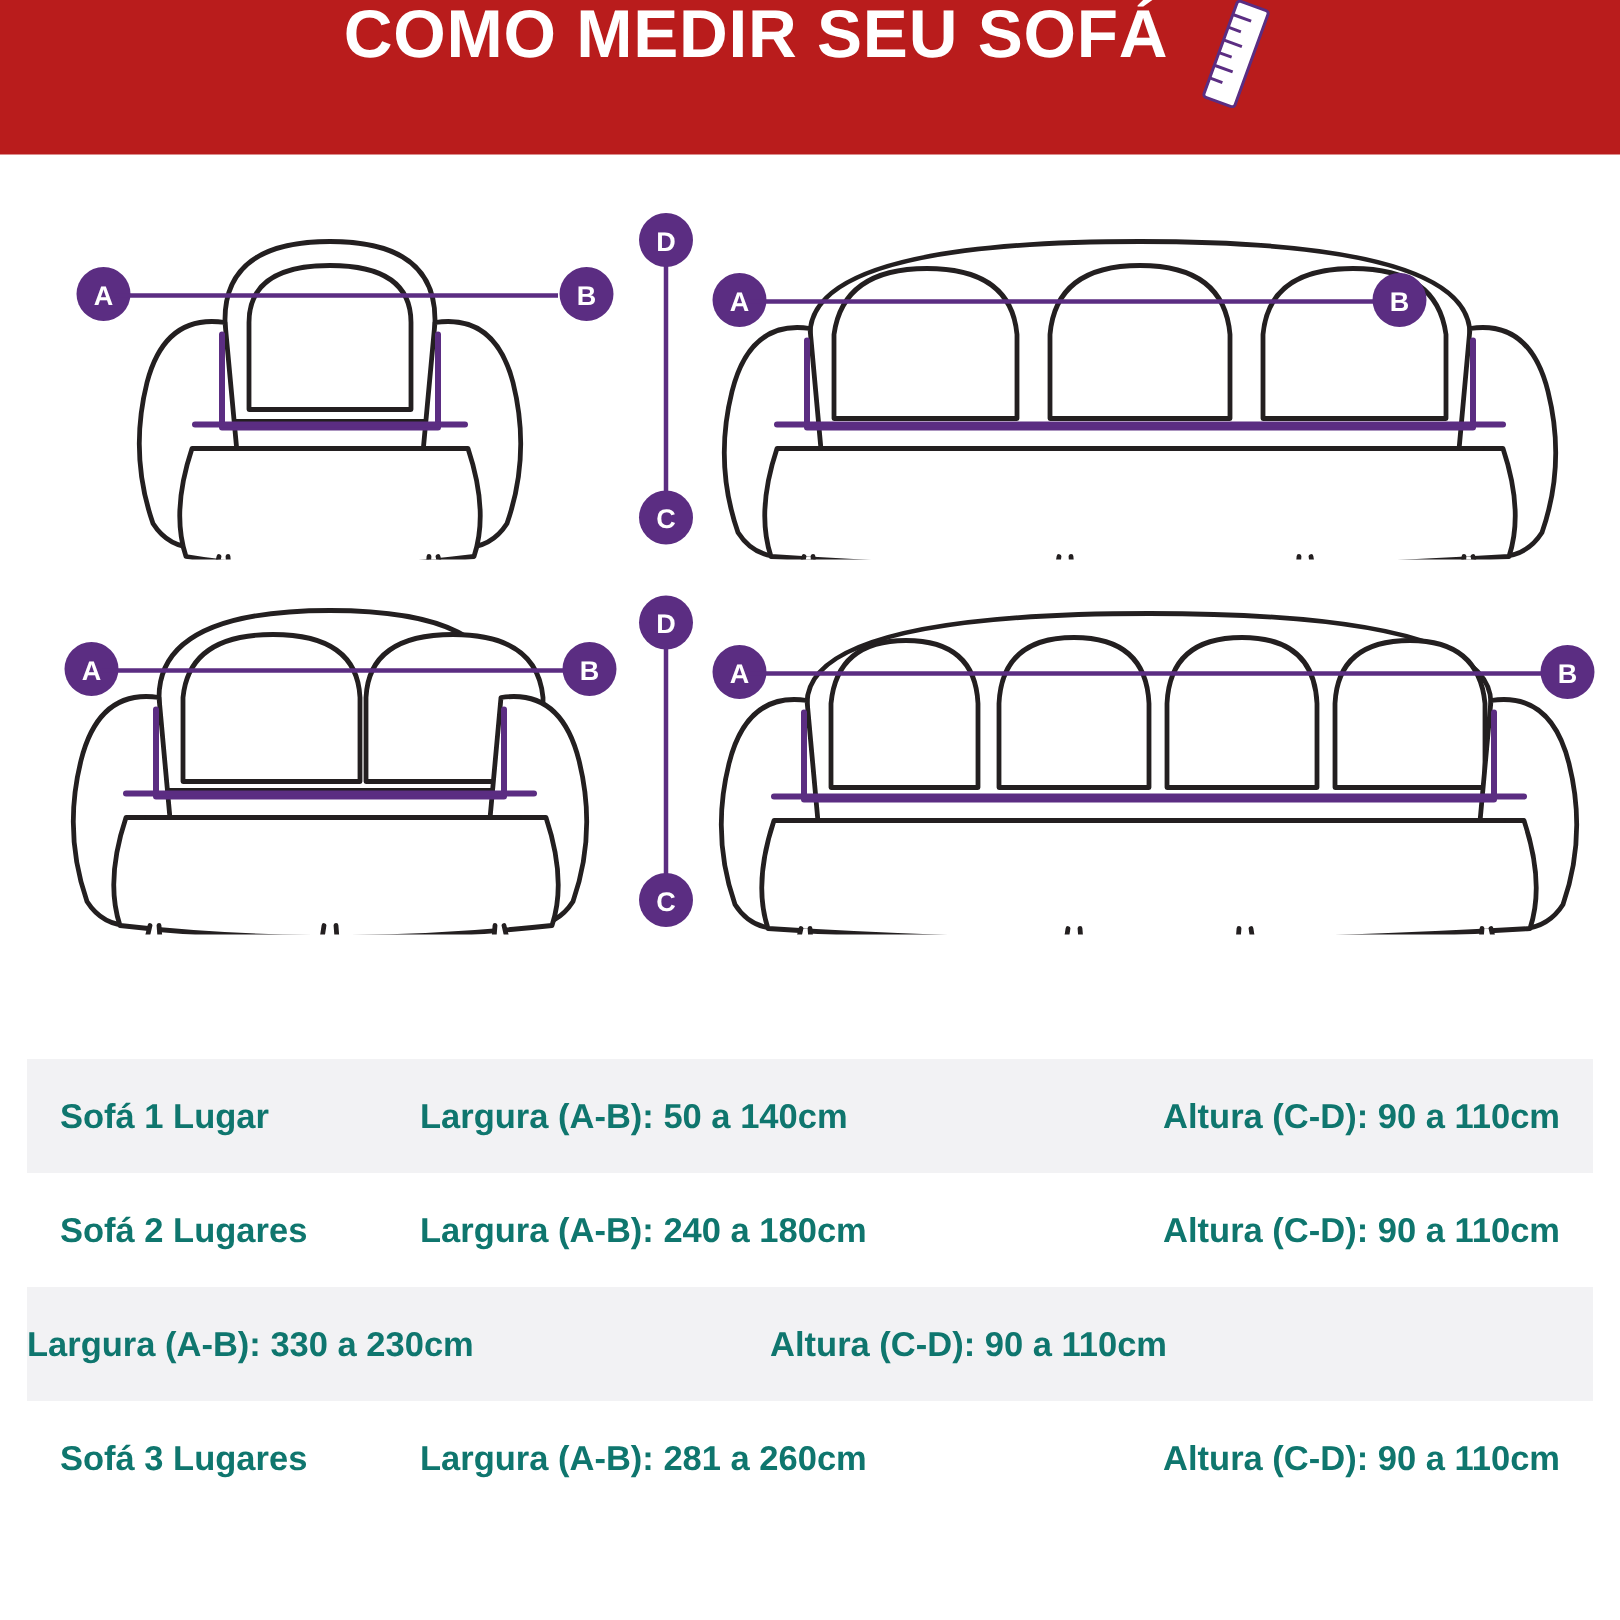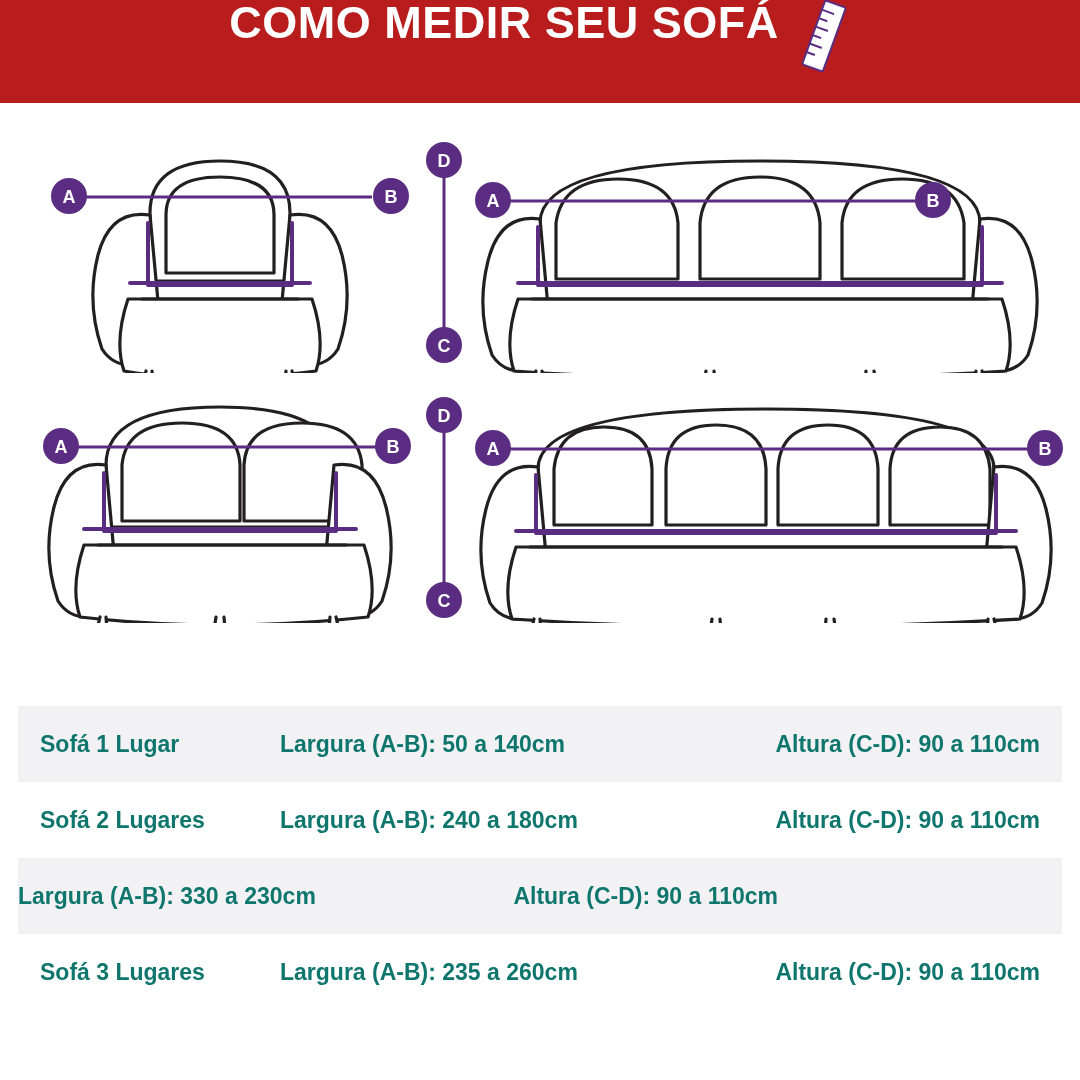--- a/index.html
+++ b/index.html
@@ -291,19 +291,19 @@
       <div class="tcell c-height">Altura (C-D):  90 a 110cm</div>
     </div>
 
     <div class="trow alt">
       <div class="tcell c-width">Largura (A-B): 330 a 230cm</div>
       <div class="tcell c-height">Altura (C-D):  90 a 110cm</div>
     </div>
 
     <div class="trow">
       <div class="tcell c-name">Sofá 3 Lugares</div>
-      <div class="tcell c-width">Largura (A-B): 235 a 260cm</div>
+      <div class="tcell c-width">Largura (A-B): 281 a 260cm</div>
       <div class="tcell c-height">Altura (C-D):  90 a 110cm</div>
     </div>
 
   </div>
 
 </div>
 
 </body></html>

